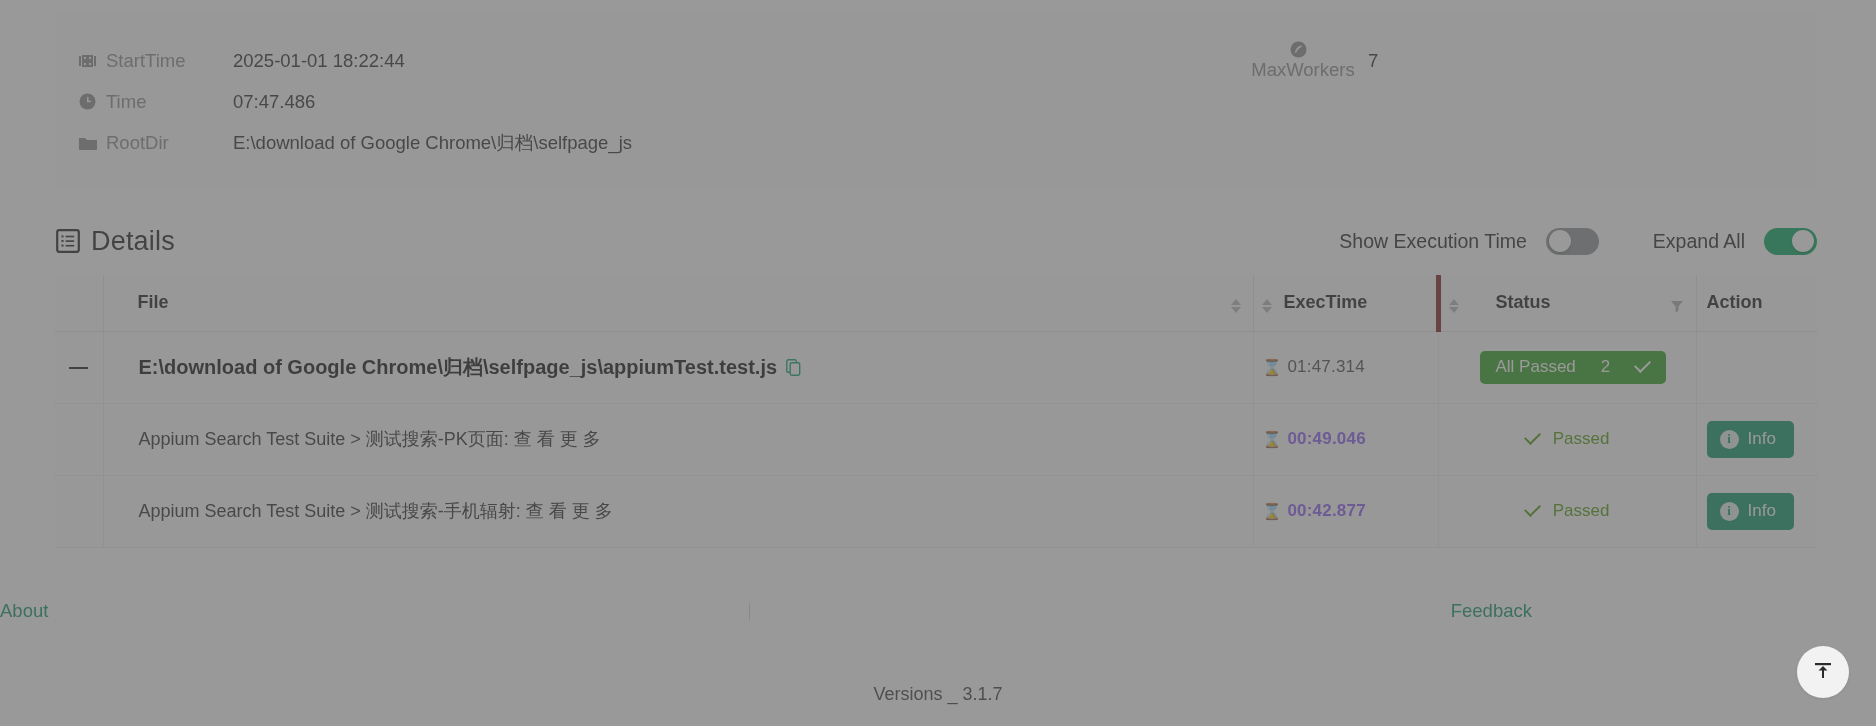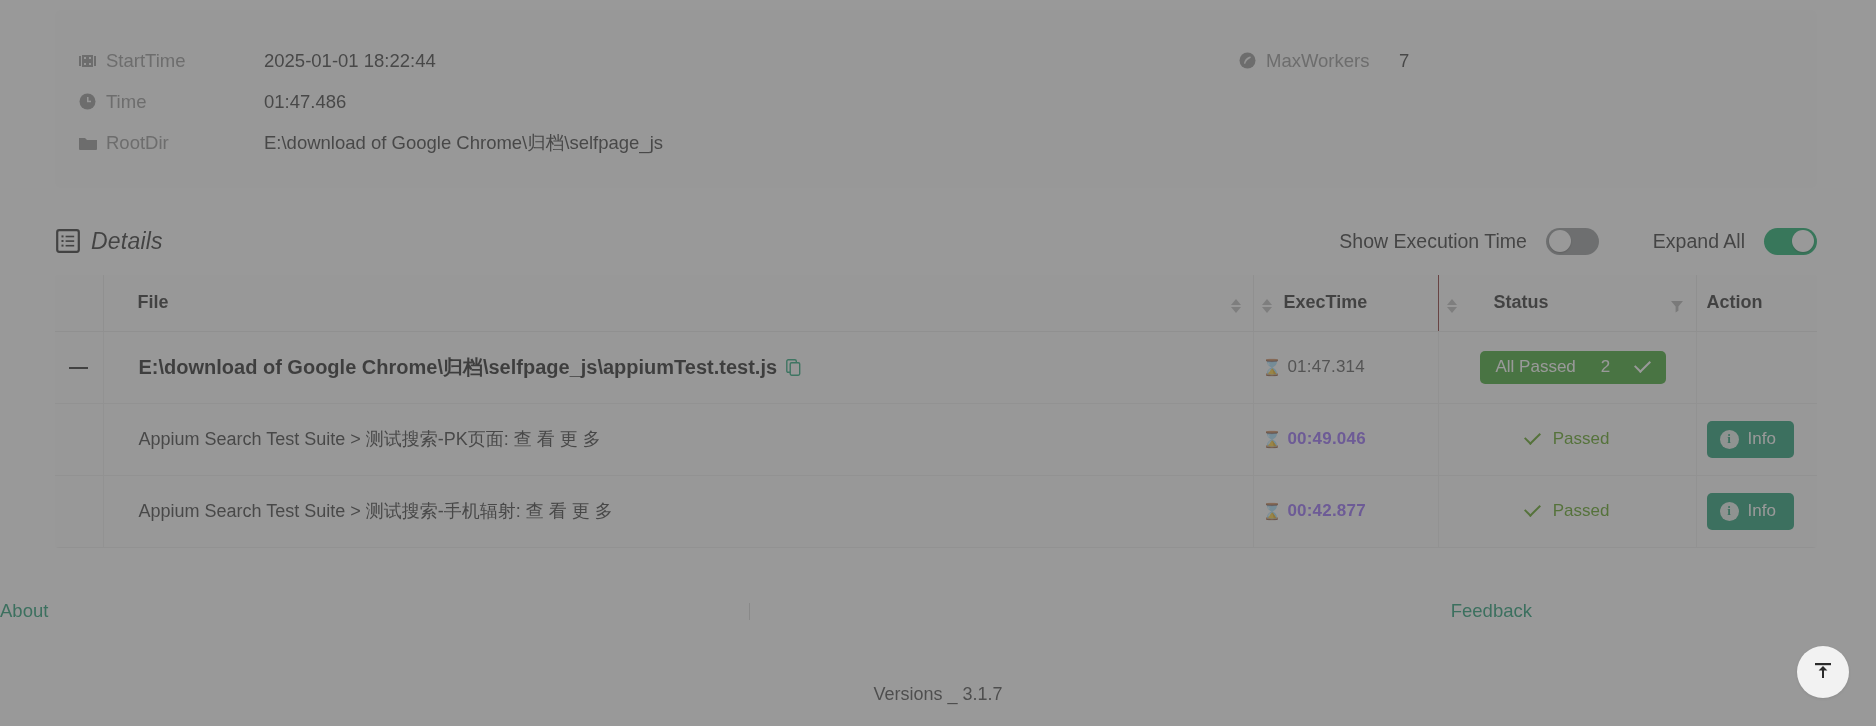--- a/index.html
+++ b/index.html
@@ -42,21 +42,20 @@
     display: flex;
   }
   .summary-col { display: flex; flex-direction: column; }
   .summary-col.left { width: 1160px; }
   .summary-col.right { width: 540px; }
   .meta-row {
     display: flex;
     align-items: center;
     height: 41px;
     font-size: 18.5px;
-    gap: 31px;
   }
   .meta-label {
     display: flex;
     align-items: center;
     color: #8c8c8c;
     width: 155px;
     flex: none;
   }
   .meta-icon {
     display: inline-flex;
@@ -65,38 +64,37 @@
     width: 19px; height: 19px;
     margin-right: 9px;
     flex: none;
   }
   .meta-icon svg { display: block; }
   .meta-value {
     color: #2b2b2b;
     font-size: 18.5px;
     white-space: nowrap;
   }
-  .meta-row.right-row .meta-label { width: 130px; }
+  .meta-row.right-row .meta-label { width: 130px; flex-direction: column; }
 
   
   .details-header {
     position: absolute;
     left: 55px; top: 215px;
     width: 1762px; height: 52px;
     display: flex;
     align-items: center;
   }
   .details-title {
     display: flex;
     align-items: center;
-    font-size: 23px;
+    font-size: 27px;
     font-weight: 400;
     color: #1d1d1d;
     letter-spacing: .2px;
-    font-style: italic;
   }
   .details-title .t-icon {
     width: 25px; height: 25px;
     margin-right: 11px;
     display: inline-flex;
     align-items: center;
     justify-content: center;
   }
   .header-controls {
     margin-left: auto;
@@ -189,21 +187,21 @@
     vertical-align: middle;
     height: 72px;
     background: #fcfcfc;
   }
   td.col-expand { border-right: 1px solid #ededed; text-align: center; }
   td.col-file   { border-right: 1px solid #ededed; padding-right: 14px; }
   td.col-exec   { border-right: 1px solid #ededed; }
   td.col-status { border-right: 1px solid #ededed; }
   th.col-expand { border-right: 1px solid #e6e6e6; }
   th.col-file   { border-right: 1px solid #e6e6e6; }
-  th.col-exec   { border-right: 1px solid #7f1d1d; }
+  th.col-exec   { border-right: 5px solid #7f1d1d; }
   th.col-status { border-right: 1px solid #e6e6e6; }
 
   .expand-minus {
     display: inline-block;
     width: 19px; height: 2px;
     background: #1c1c1c;
     vertical-align: middle;
     cursor: pointer;
   }
   .file-cell {
@@ -376,21 +374,21 @@
           <span class="meta-label">
             <span class="meta-icon">
               <svg width="17" height="17" viewBox="0 0 17 17">
                 <circle cx="8.5" cy="8.5" r="8" fill="#8c8c8c"></circle>
                 <rect x="8" y="4" width="1.5" height="5" fill="#fbfbfb"></rect>
                 <rect x="8" y="7.7" width="4" height="1.5" fill="#fbfbfb"></rect>
               </svg>
             </span>
             <span>Time</span>
           </span>
-          <span class="meta-value">01:47.486</span>
+          <span class="meta-value">07:47.486</span>
         </div>
 
         <div class="meta-row">
           <span class="meta-label">
             <span class="meta-icon">
               <svg width="18" height="14" viewBox="0 0 18 14">
                 <path d="M0 2 h6 l2 2 h10 v9 a1 1 0 0 1 -1 1 h-16 a1 1 0 0 1 -1 -1 z" fill="#8c8c8c"></path>
               </svg>
             </span>
             <span>RootDir</span>

